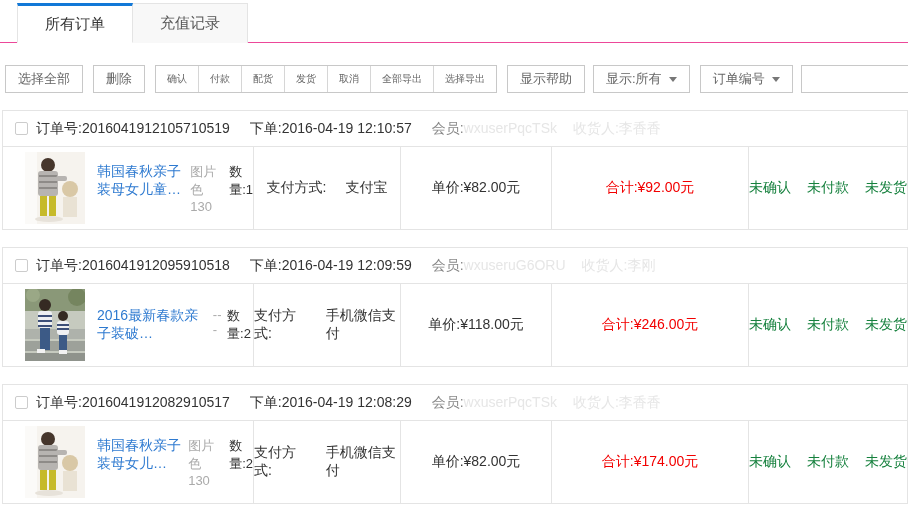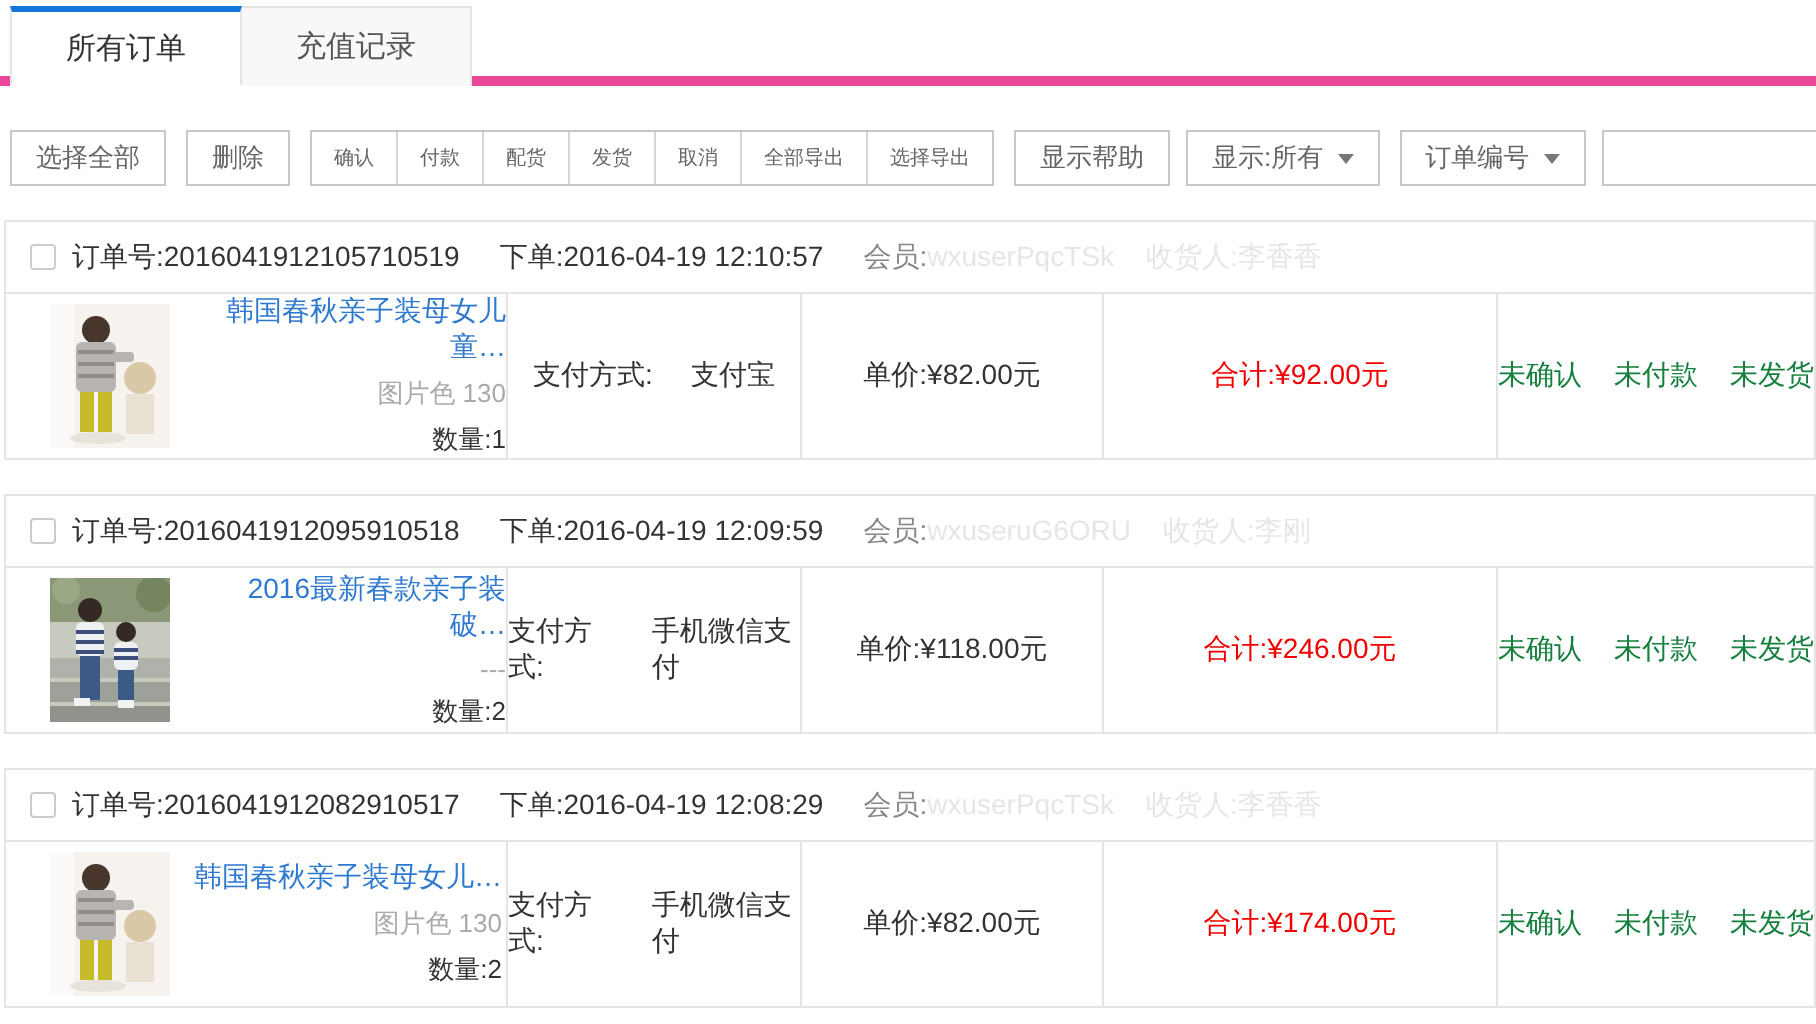--- a/index.html
+++ b/index.html
@@ -1,21 +1,21 @@
 <!DOCTYPE html>
 <html><head>
 <meta charset="utf-8">
 <style>
   * { margin:0; padding:0; box-sizing:border-box; }
   html,body { width:908px; height:512px; overflow:hidden; background:#fff;
     font-family:"Liberation Sans","DejaVu Sans",sans-serif; }
 
   
-  .tabbar { display:flex; height:40px; margin-top:3px; padding-left:5px;
-    border-bottom:5px solid #ec4899; }
+  .tabbar { display:flex; height:40px; margin-top:3px; padding-left:17px;
+    border-bottom:1px solid #ec4899; }
   .tab { height:40px; padding:0 27px; font-size:15px; color:#333;
     display:flex; align-items:center; cursor:pointer; }
   .tab.active { background:#fff; border:1px solid #e4e4e4;
     border-top:3px solid #1278d7; border-bottom:1px solid #fff;
     margin-bottom:-1px; }
   .tab.inactive { background:#f8f8f8; border:1px solid #e4e4e4;
     border-left:none; border-bottom:none; color:#555;text-align:center; }
 
   
   .toolbar { display:flex; align-items:center; margin:22px 0 0 5px; height:28px; }
@@ -50,21 +50,21 @@
   .cell { display:flex; align-items:center; justify-content:center;
     border-left:1px solid #e4e4e4; font-size:14px; color:#333; }
   .cell.product { border-left:none; width:250px; justify-content:flex-start; }
   .cell.payment { width:147px;gap:19px; }
   .cell.price { width:151px; }
   .cell.total { width:197px; color:#f20000; }
   .cell.status { flex:1; color:#15803d; gap:16px;align-items:center; }
 
   .thumb { width:60px; height:72px; margin-left:22px; flex:none; display:block; }
   .thumb svg { display:block; width:60px; height:72px; }
-  .pinfo { margin-left:12px; display:flex; flex-direction:column; gap:5px;text-align:right; }
+  .pinfo { margin-left:12px; display:flex; flex-direction:row; gap:5px; }
   .pname { color:#2e7ad0; font-size:14px; text-decoration:none; cursor:pointer; }
   .pvariant { color:#aaa; font-size:13px; }
   .pqty { color:#333; font-size:13px; }
 </style>
 </head>
 <body>
 
 <div class="tabbar">
   <div class="tab active">所有订单</div>
   <div class="tab inactive">充值记录</div>

